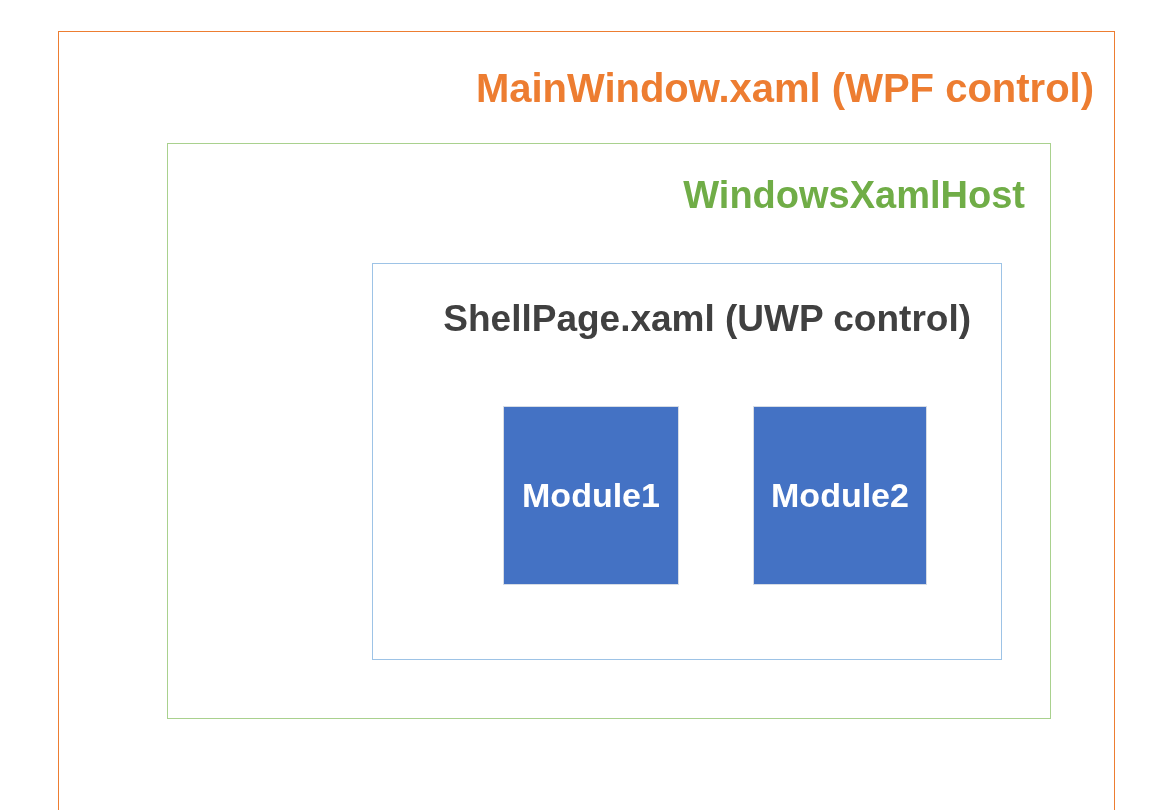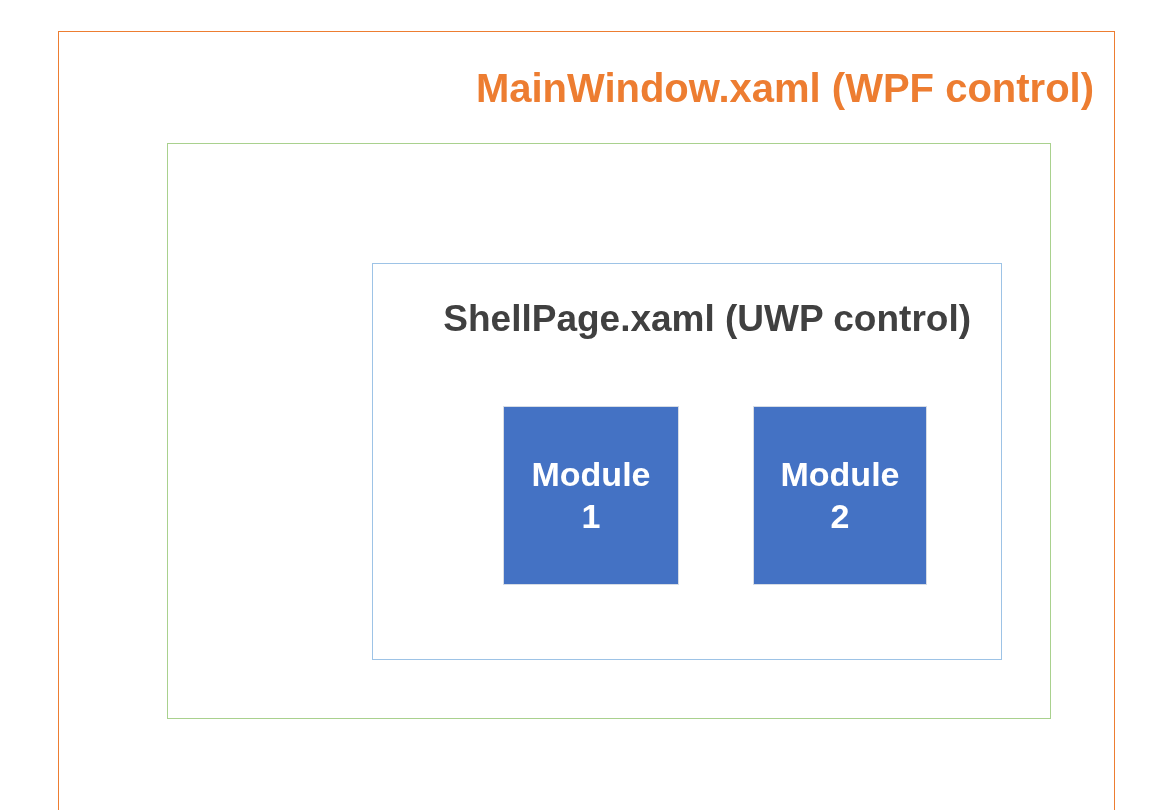--- a/index.html
+++ b/index.html
@@ -85,21 +85,21 @@
     color: #404040;
   }
 
   
   .module-tile {
     position: absolute;
     box-sizing: border-box;
     background: #4472C4;
     border: 1px solid #D6DCE5;
     display: flex;
-    flex-direction: column;
+    flex-direction: row;
     align-items: center;
     justify-content: center;
     color: #ffffff;
     font-size: 34px;
     line-height: 1.22;
     top: 142px;    
     width: 176px;
     height: 179px;
   }
   .module-tile .module-line {
@@ -114,20 +114,21 @@
 <body>
 
 <div id="canvas">
 
   <div class="box" id="outer-box">
 
     <div class="box-label" id="outer-label">MainWindow.xaml (WPF control)</div>
 
     <div class="box" id="middle-box">
 
+      <div class="box-label" id="middle-label">WindowsXamlHost</div>
 
       <div class="box" id="inner-box">
 
         <div class="box-label" id="inner-label">ShellPage.xaml (UWP control)</div>
 
         <div class="module-tile" id="module-1">
           <span class="module-line">Module</span>
           <span class="module-line">1</span>
         </div>
 

